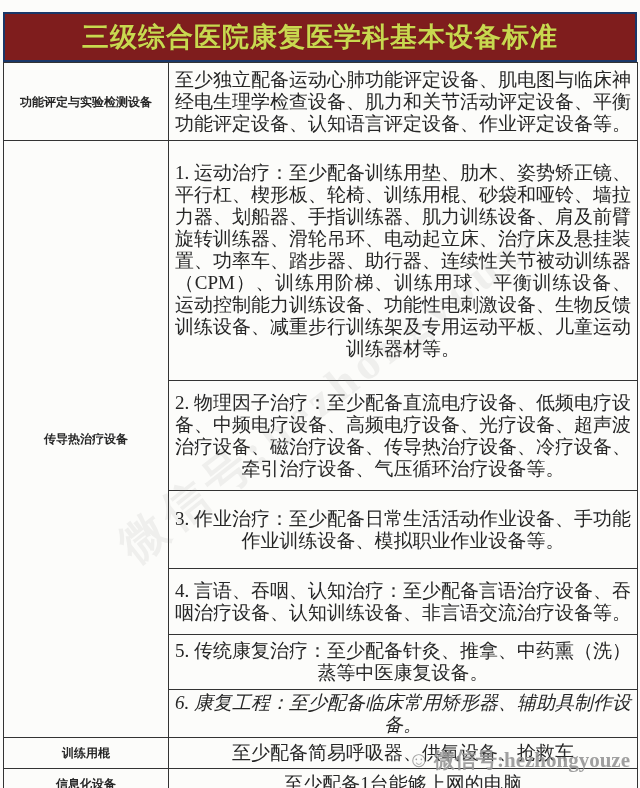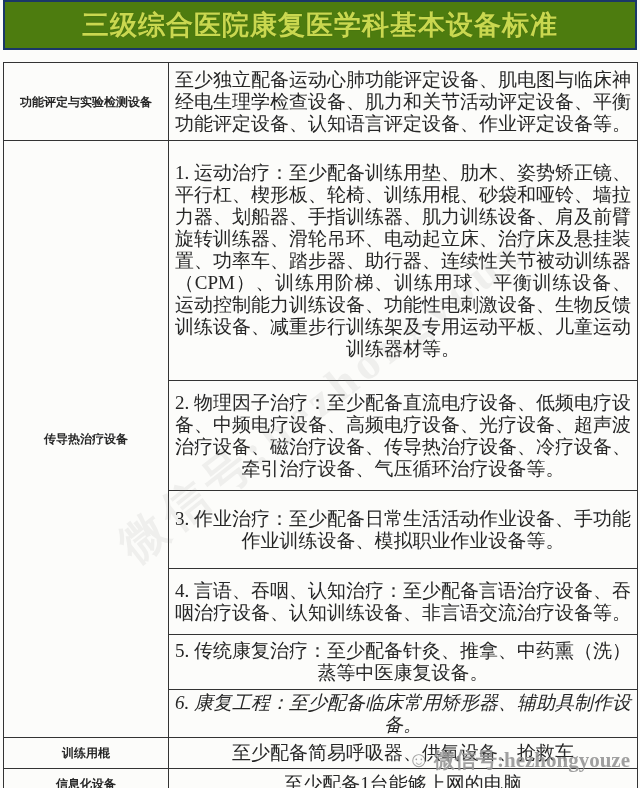--- a/index.html
+++ b/index.html
@@ -14,25 +14,25 @@
     background: #fcfcfa;
     font-family: "Liberation Serif", "DejaVu Serif", serif;
     color: #262626;
     overflow: hidden;
     box-sizing: border-box;
   }
   
   .title-bar {
     position: absolute;
     left: 3px;
-    top: 0;
+    top: 12px;
     width: 634px;
     height: 50px;
     box-sizing: border-box;
-    background: #4d7c0f;
+    background: #7f1d1d;
     border: 2px solid #1a3768;
     display: flex;
     align-items: center;
     justify-content: center;
   }
   .title-text {
     color: #c9d84f;
     font-size: 27px;
     font-weight: bold;
     letter-spacing: 1px;

